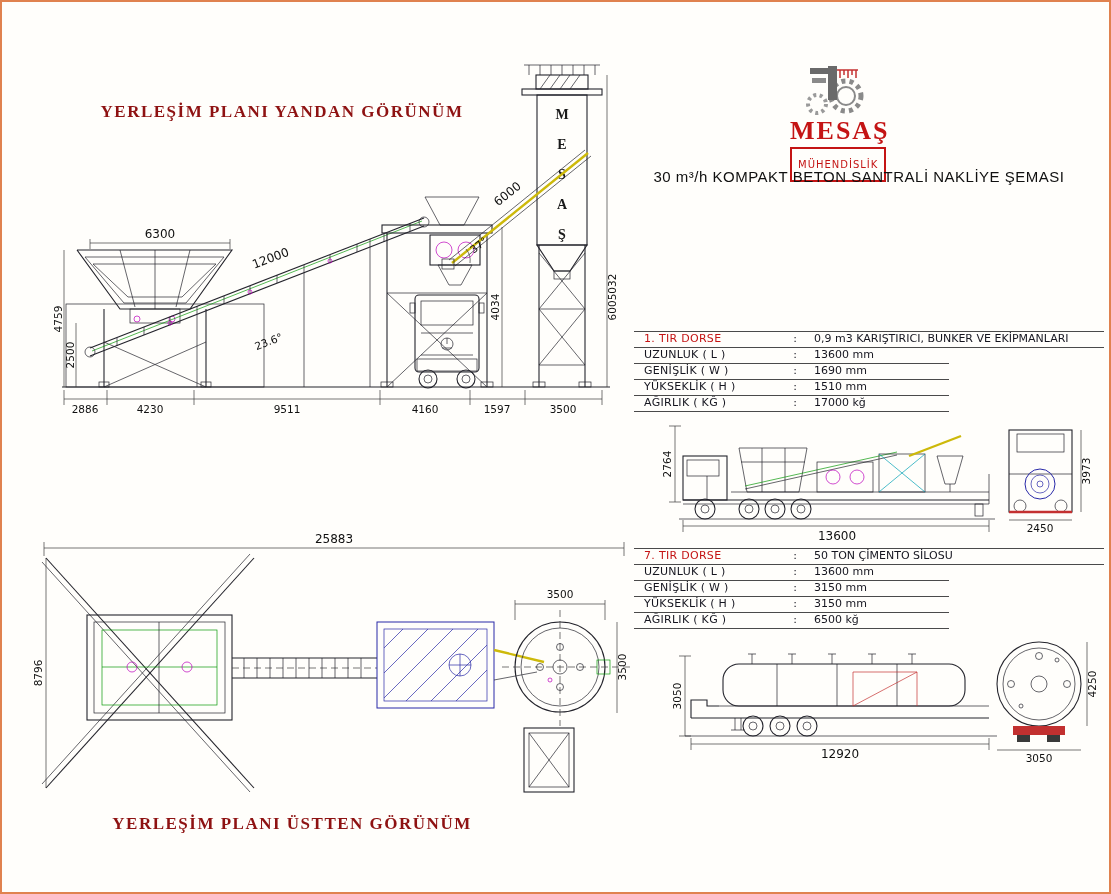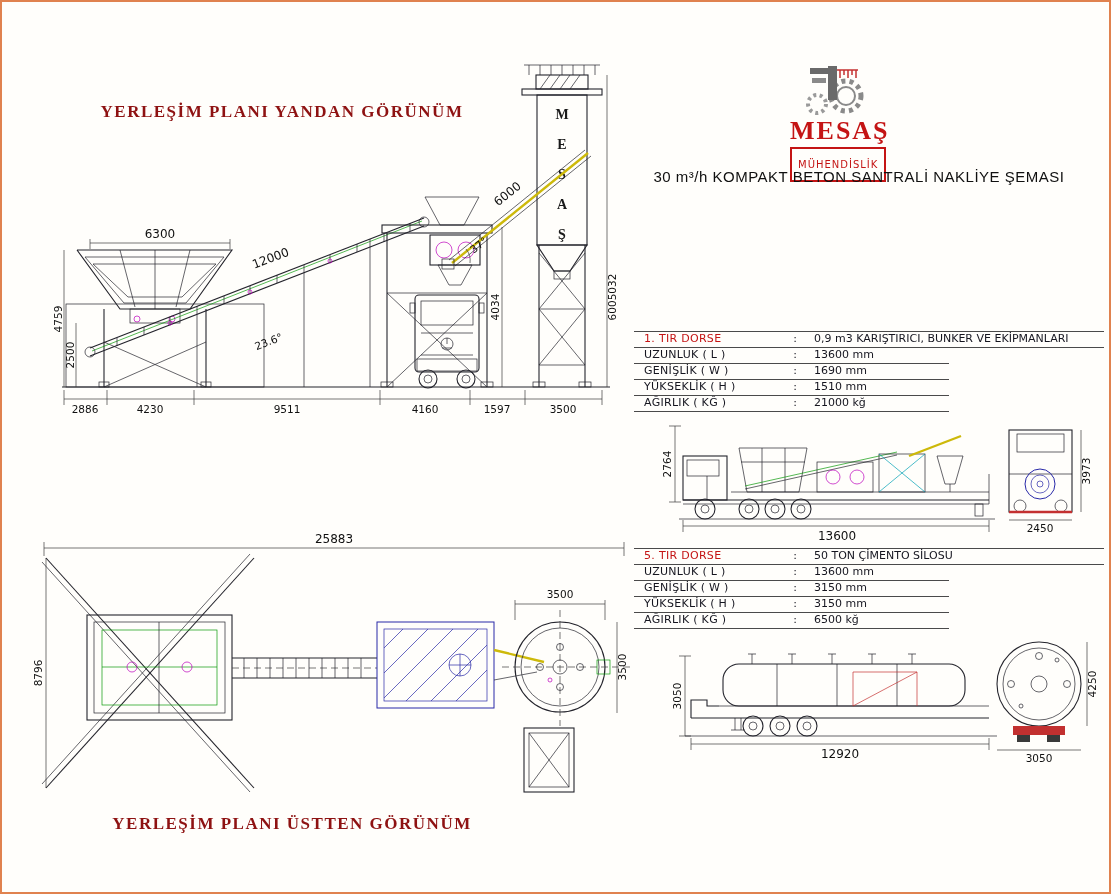--- a/index.html
+++ b/index.html
@@ -348,21 +348,21 @@
       <span class="tvalue">1690 mm</span>
     </div>
     <div class="trow">
       <span class="tlabel">YÜKSEKLİK ( H )</span>
       <span class="tcolon">:</span>
       <span class="tvalue">1510 mm</span>
     </div>
     <div class="trow">
       <span class="tlabel">AĞIRLIK ( KĞ )</span>
       <span class="tcolon">:</span>
-      <span class="tvalue">21000 kğ</span>
+      <span class="tvalue">17000 kğ</span>
     </div>
   </div>
 
   <svg class="abs" style="left:655px;top:412px;" width="450" height="132" viewBox="0 0 450 132">
     <g>
       <line class="dimln" x1="18" y1="12" x2="18" y2="88"></line>
       <line class="dimln" x1="12" y1="12" x2="24" y2="12"></line>
       <line class="dimln" x1="12" y1="88" x2="24" y2="88"></line>
       <text class="dim" transform="rotate(-90 14 50)" x="14" y="50" text-anchor="middle">2764</text>
 
@@ -419,21 +419,21 @@
       <line class="redl" x1="352" y1="98" x2="415" y2="98" stroke-width="2.5"></line>
       <line class="dimln" x1="424" y1="16" x2="424" y2="98"></line>
       <text class="dim" transform="rotate(-90 433 57)" x="433" y="57" text-anchor="middle">3973</text>
       <line class="dimln" x1="352" y1="106" x2="415" y2="106"></line>
       <text class="dim" x="383" y="118" text-anchor="middle">2450</text>
     </g>
   </svg>
 
   <div class="spec-table" style="top:546px;">
     <div class="trow thead">
-      <span class="tlabel red-text">5. TIR DORSE</span>
+      <span class="tlabel red-text">7. TIR DORSE</span>
       <span class="tcolon">:</span>
       <span class="tvalue">50 TON ÇİMENTO SİLOSU</span>
     </div>
     <div class="trow">
       <span class="tlabel">UZUNLUK ( L )</span>
       <span class="tcolon">:</span>
       <span class="tvalue">13600 mm</span>
     </div>
     <div class="trow">
       <span class="tlabel">GENİŞLİK ( W )</span>

